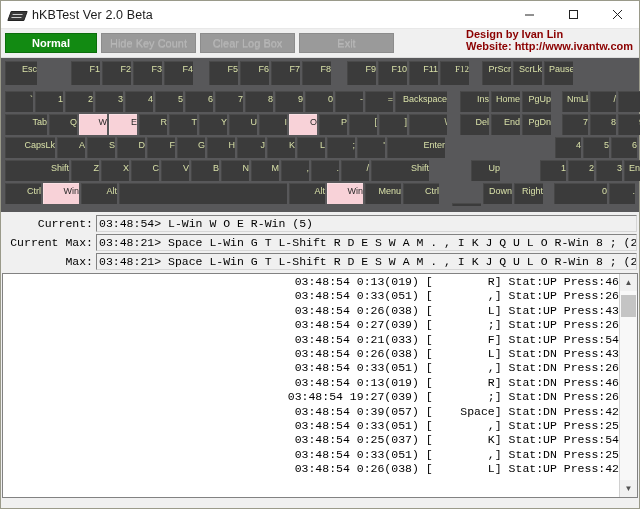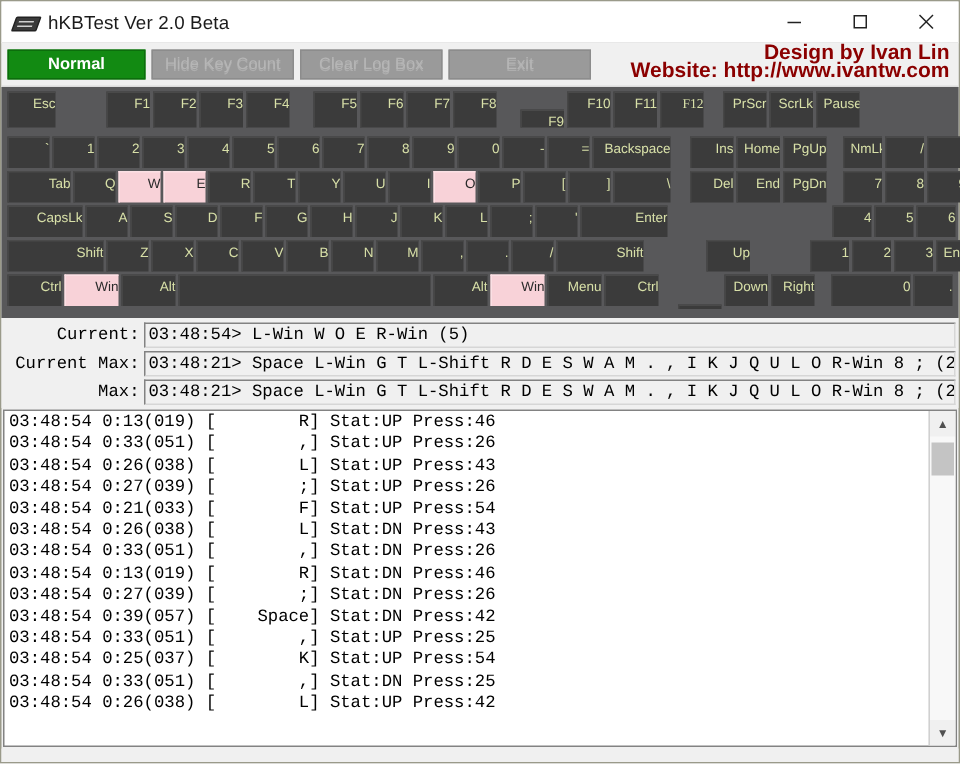--- a/index.html
+++ b/index.html
@@ -74,22 +74,22 @@
     background:#9a9a9a;color:#b6b6b6;
     border:1px solid #8c8c8c;
     text-shadow:0 1px 0 #aeaeae;
   }
   .tb-hide{width:95px;}
   .tb-clearcount{width:95px;}
   .tb-clearlog{width:95px;}
   .tb-exit{width:95px;}
   .credit{
     position:absolute;right:6px;top:-1px;
-    text-align:right;color:#8b0000;
-    font-size:14px;font-weight:bold;line-height:12px;
+    color:#8b0000;
+    font-size:11px;font-weight:bold;line-height:12px;
   }
 
   
   .kbd-wrap{
     flex:0 0 154px;height:154px;
     background:#58585a;
     box-sizing:border-box;
     padding:3px 4px 2px 4px;
     position:relative;
   }
@@ -149,20 +149,21 @@
   .loglist{
     flex:1;overflow:hidden;padding:1px 0 0 1px;
   }
   .logline{
     font-family:"Liberation Mono","DejaVu Sans Mono",monospace;
     font-size:11.5px;color:#000;
     height:14.4px;line-height:14.4px;
     white-space:pre;
     padding-left:2px;
     box-sizing:border-box;
+    text-align:right;
   }
   .logline.sel{
     border:1px dotted #000;
     height:15px;line-height:13px;
   }
   
   .vsb{
     width:17px;flex:0 0 17px;
     background:#f0f0f0;
     border-left:1px solid #d0d0d0;
@@ -231,21 +232,21 @@
         <div class="key" style="width: 29px; flex: 0 0 29px;">F1</div>
         <div class="key" style="width: 29px; flex: 0 0 29px;">F2</div>
         <div class="key" style="width: 29px; flex: 0 0 29px;">F3</div>
         <div class="key" style="width: 29px; flex: 0 0 29px;">F4</div>
         <div class="key gap" style="width: 12px; flex: 0 0 12px;"></div>
         <div class="key" style="width: 29px; flex: 0 0 29px;">F5</div>
         <div class="key" style="width: 29px; flex: 0 0 29px;">F6</div>
         <div class="key" style="width: 29px; flex: 0 0 29px;">F7</div>
         <div class="key" style="width: 29px; flex: 0 0 29px;">F8</div>
         <div class="key gap" style="width: 12px; flex: 0 0 12px;"></div>
-        <div class="key" style="width: 29px; flex: 0 0 29px; margin-top: 12px;">F9</div>
+        <div class="key" style="width: 29px; flex: 0 0 29px;">F9</div>
         <div class="key" style="width: 29px; flex: 0 0 29px;">F10</div>
         <div class="key" style="width: 29px; flex: 0 0 29px;">F11</div>
         <div class="key" style="width: 29px; flex: 0 0 29px; font-family: Liberation Serif, serif;">F12</div>
         <div class="key gap" style="width: 9px; flex: 0 0 9px;"></div>
         <div class="key" style="width: 29px; flex: 0 0 29px;">PrScr</div>
         <div class="key" style="width: 29px; flex: 0 0 29px;">ScrLk</div>
         <div class="key" style="width: 29px; flex: 0 0 29px;">Pause</div>
       </div>
       <div class="krow">
         <div class="key" style="width: 28px; flex: 0 0 28px;">`</div>
@@ -374,21 +375,21 @@
   <div class="logbox">
     <div class="loglist" id="loglist">
         <div class="logline">03:48:54 0:13(019) [        R] Stat:UP Press:46</div>
         <div class="logline">03:48:54 0:33(051) [        ,] Stat:UP Press:26</div>
         <div class="logline">03:48:54 0:26(038) [        L] Stat:UP Press:43</div>
         <div class="logline">03:48:54 0:27(039) [        ;] Stat:UP Press:26</div>
         <div class="logline">03:48:54 0:21(033) [        F] Stat:UP Press:54</div>
         <div class="logline">03:48:54 0:26(038) [        L] Stat:DN Press:43</div>
         <div class="logline">03:48:54 0:33(051) [        ,] Stat:DN Press:26</div>
         <div class="logline">03:48:54 0:13(019) [        R] Stat:DN Press:46</div>
-        <div class="logline">03:48:54 0:27(039) [        ;] Stat:DN Press:26</div>
+        <div class="logline">03:48:54 19:27(039) [        ;] Stat:DN Press:26</div>
         <div class="logline">03:48:54 0:39(057) [    Space] Stat:DN Press:42</div>
         <div class="logline">03:48:54 0:33(051) [        ,] Stat:UP Press:25</div>
         <div class="logline">03:48:54 0:25(037) [        K] Stat:UP Press:54</div>
         <div class="logline">03:48:54 0:33(051) [        ,] Stat:DN Press:25</div>
         <div class="logline">03:48:54 0:26(038) [        L] Stat:UP Press:42</div>
       </div>
     <div class="vsb">
       <div class="sb-arrow">▲</div>
       <div class="sb-track">
         <div class="sb-thumb"></div>

